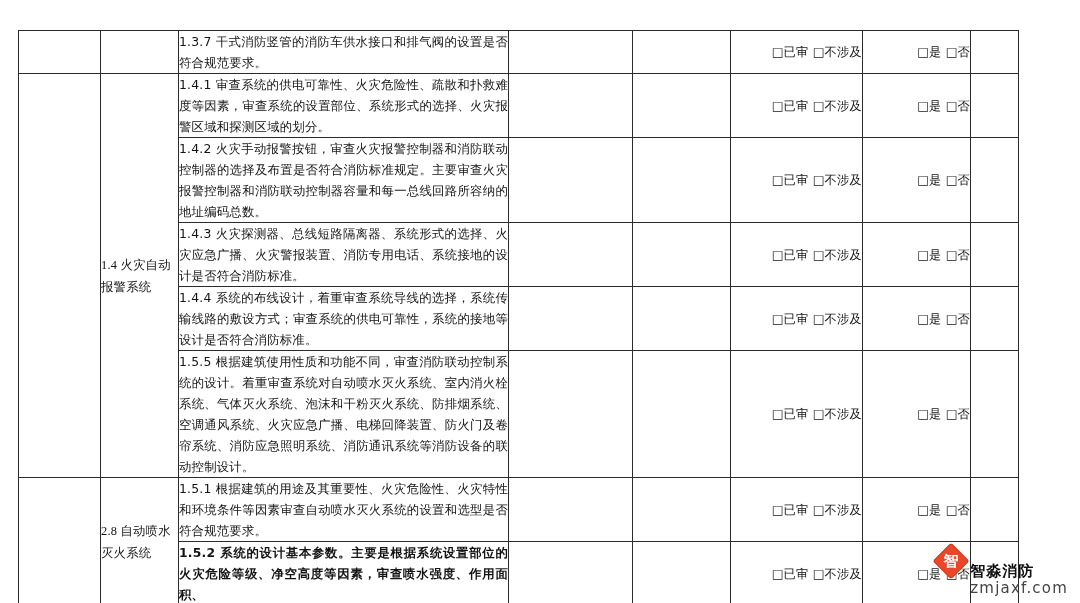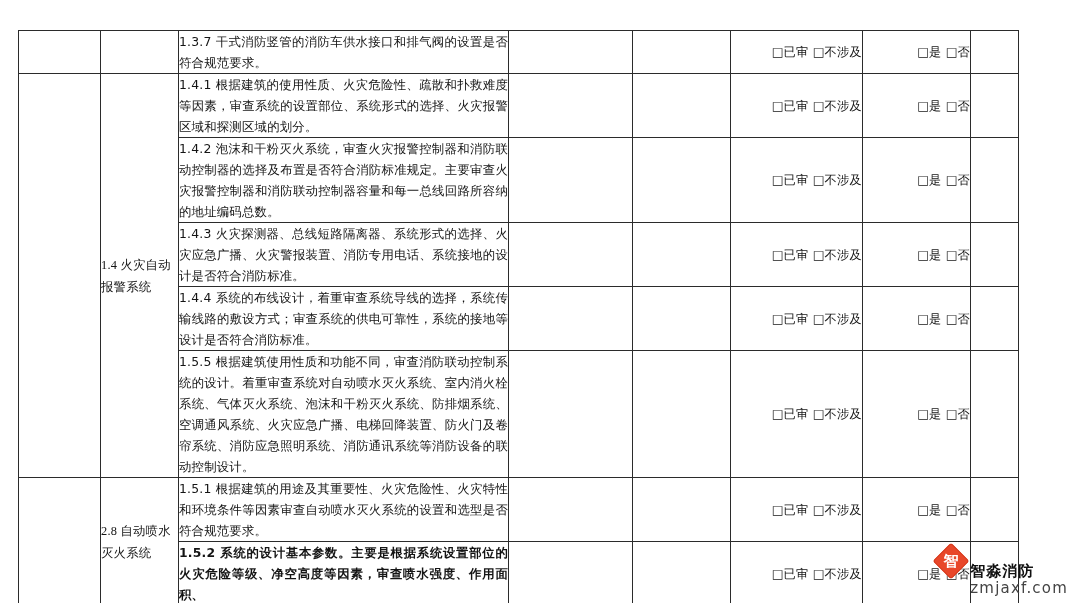--- a/index.html
+++ b/index.html
@@ -159,30 +159,30 @@
         <td class="empty-cell"></td>
         <td class="empty-cell"></td>
         <td class="check-cell">□已审  □不涉及</td>
         <td class="check-cell check-cell-wide">□是   □否</td>
         <td class="empty-cell"></td>
       </tr>
 
       <tr>
         <td class="empty-cell" rowspan="5"></td>
         <td class="group-text" rowspan="5">1.4 火灾自动报警系统</td>
-        <td class="item-text">1.4.1 根据建筑的使用性质、火灾危险性、疏散和扑救难度等因素，审查系统的设置部位、系统形式的选择、火灾报警区域和探测区域的划分。</td>
-        <td class="empty-cell"></td>
-        <td class="empty-cell"></td>
-        <td class="check-cell">□已审  □不涉及</td>
-        <td class="check-cell check-cell-wide">□是   □否</td>
-        <td class="empty-cell"></td>
-      </tr>
-
-      <tr>
-        <td class="item-text">1.4.2 泡沫和干粉灭火系统，审查火灾报警控制器和消防联动控制器的选择及布置是否符合消防标准规定。主要审查火灾报警控制器和消防联动控制器容量和每一总线回路所容纳的地址编码总数。</td>
+        <td class="item-text">1.4.1 审查系统的供电可靠性、火灾危险性、疏散和扑救难度等因素，审查系统的设置部位、系统形式的选择、火灾报警区域和探测区域的划分。</td>
+        <td class="empty-cell"></td>
+        <td class="empty-cell"></td>
+        <td class="check-cell">□已审  □不涉及</td>
+        <td class="check-cell check-cell-wide">□是   □否</td>
+        <td class="empty-cell"></td>
+      </tr>
+
+      <tr>
+        <td class="item-text">1.4.2 火灾手动报警按钮，审查火灾报警控制器和消防联动控制器的选择及布置是否符合消防标准规定。主要审查火灾报警控制器和消防联动控制器容量和每一总线回路所容纳的地址编码总数。</td>
         <td class="empty-cell"></td>
         <td class="empty-cell"></td>
         <td class="check-cell">□已审  □不涉及</td>
         <td class="check-cell check-cell-wide">□是   □否</td>
         <td class="empty-cell"></td>
       </tr>
 
       <tr>
         <td class="item-text">1.4.3 火灾探测器、总线短路隔离器、系统形式的选择、火灾应急广播、火灾警报装置、消防专用电话、系统接地的设计是否符合消防标准。</td>
         <td class="empty-cell"></td>

